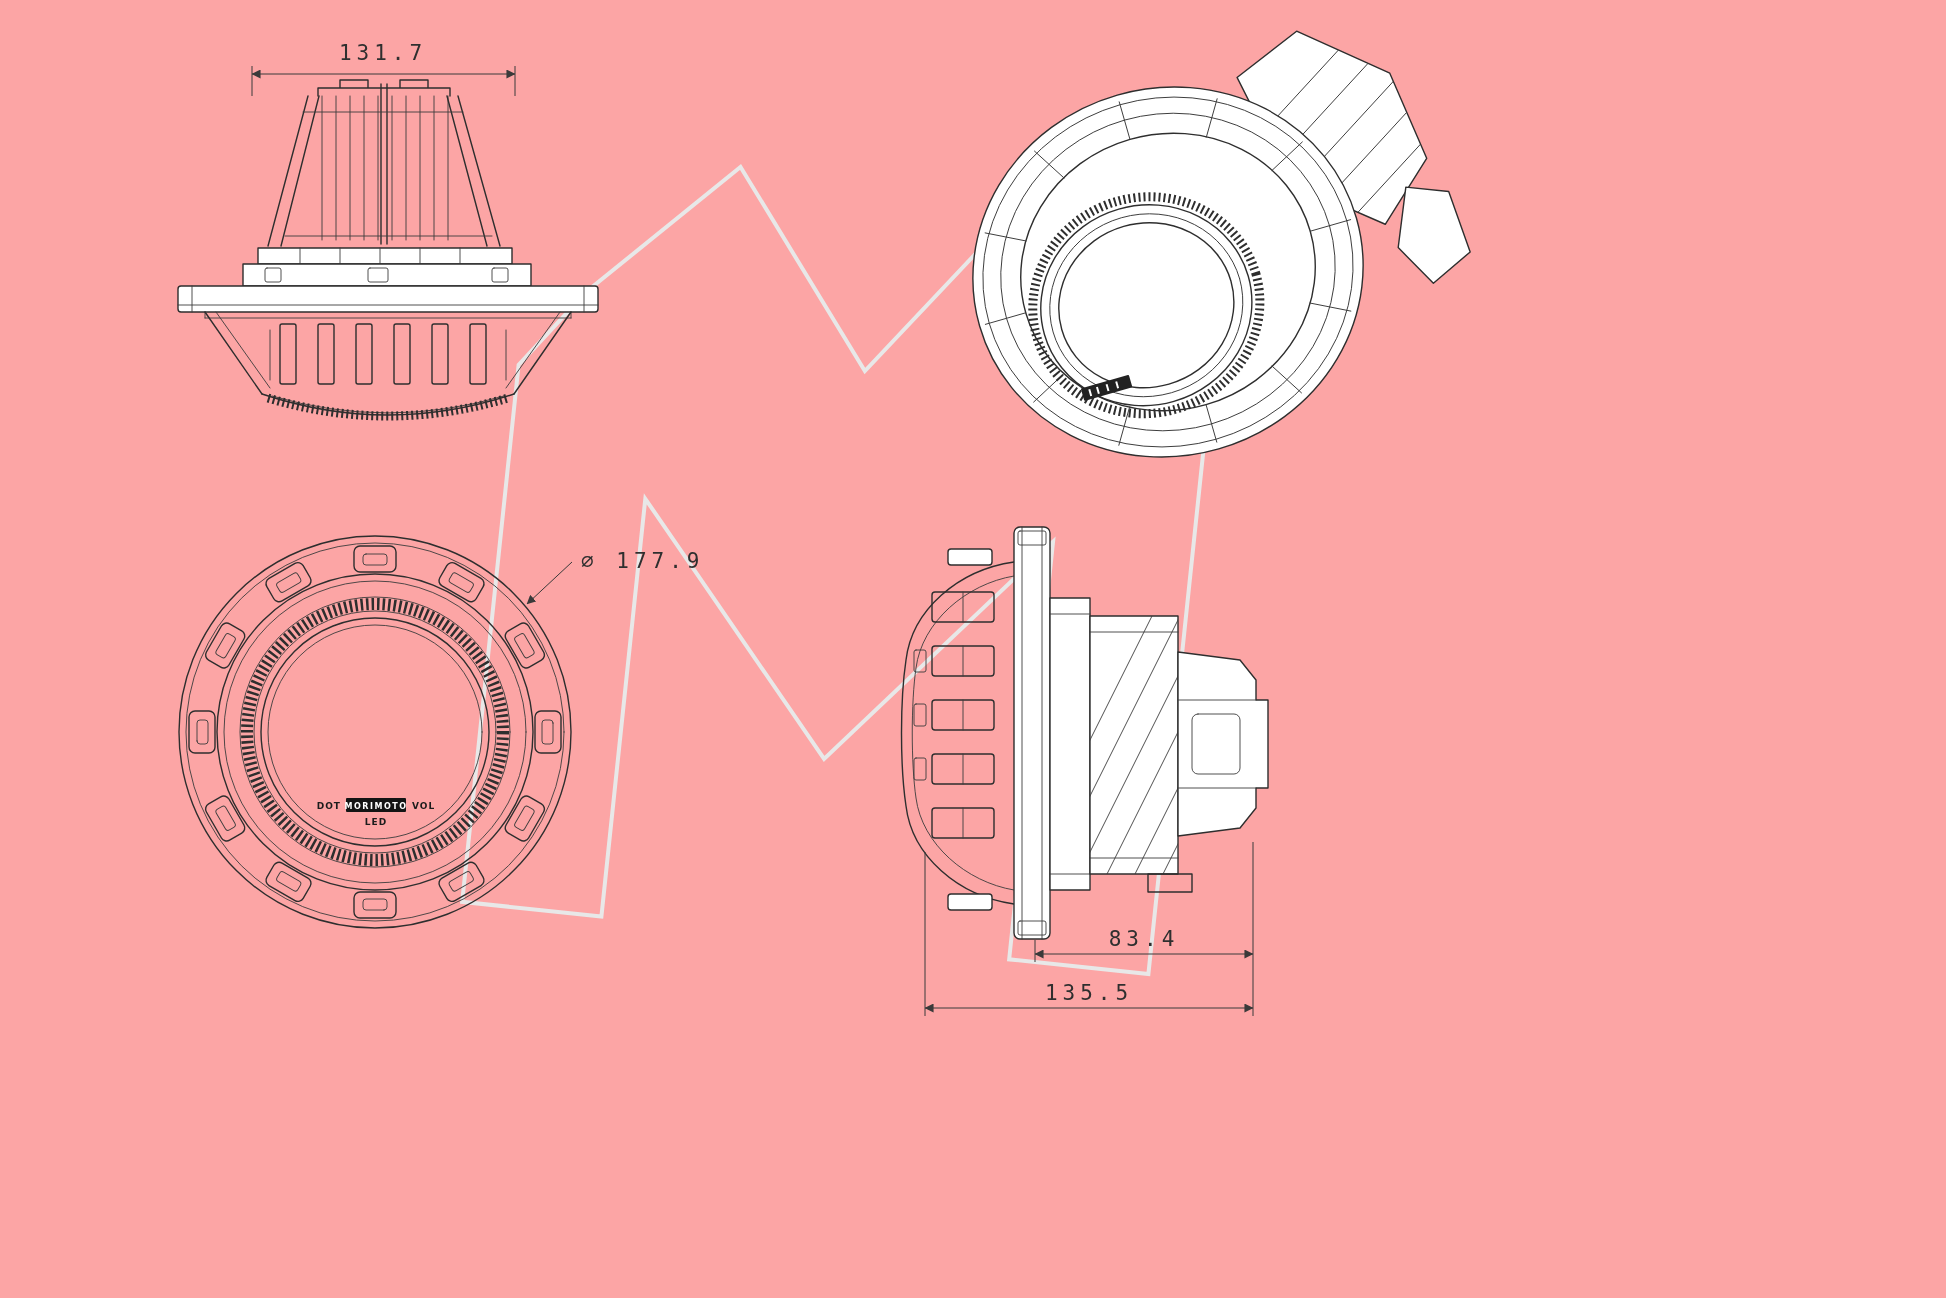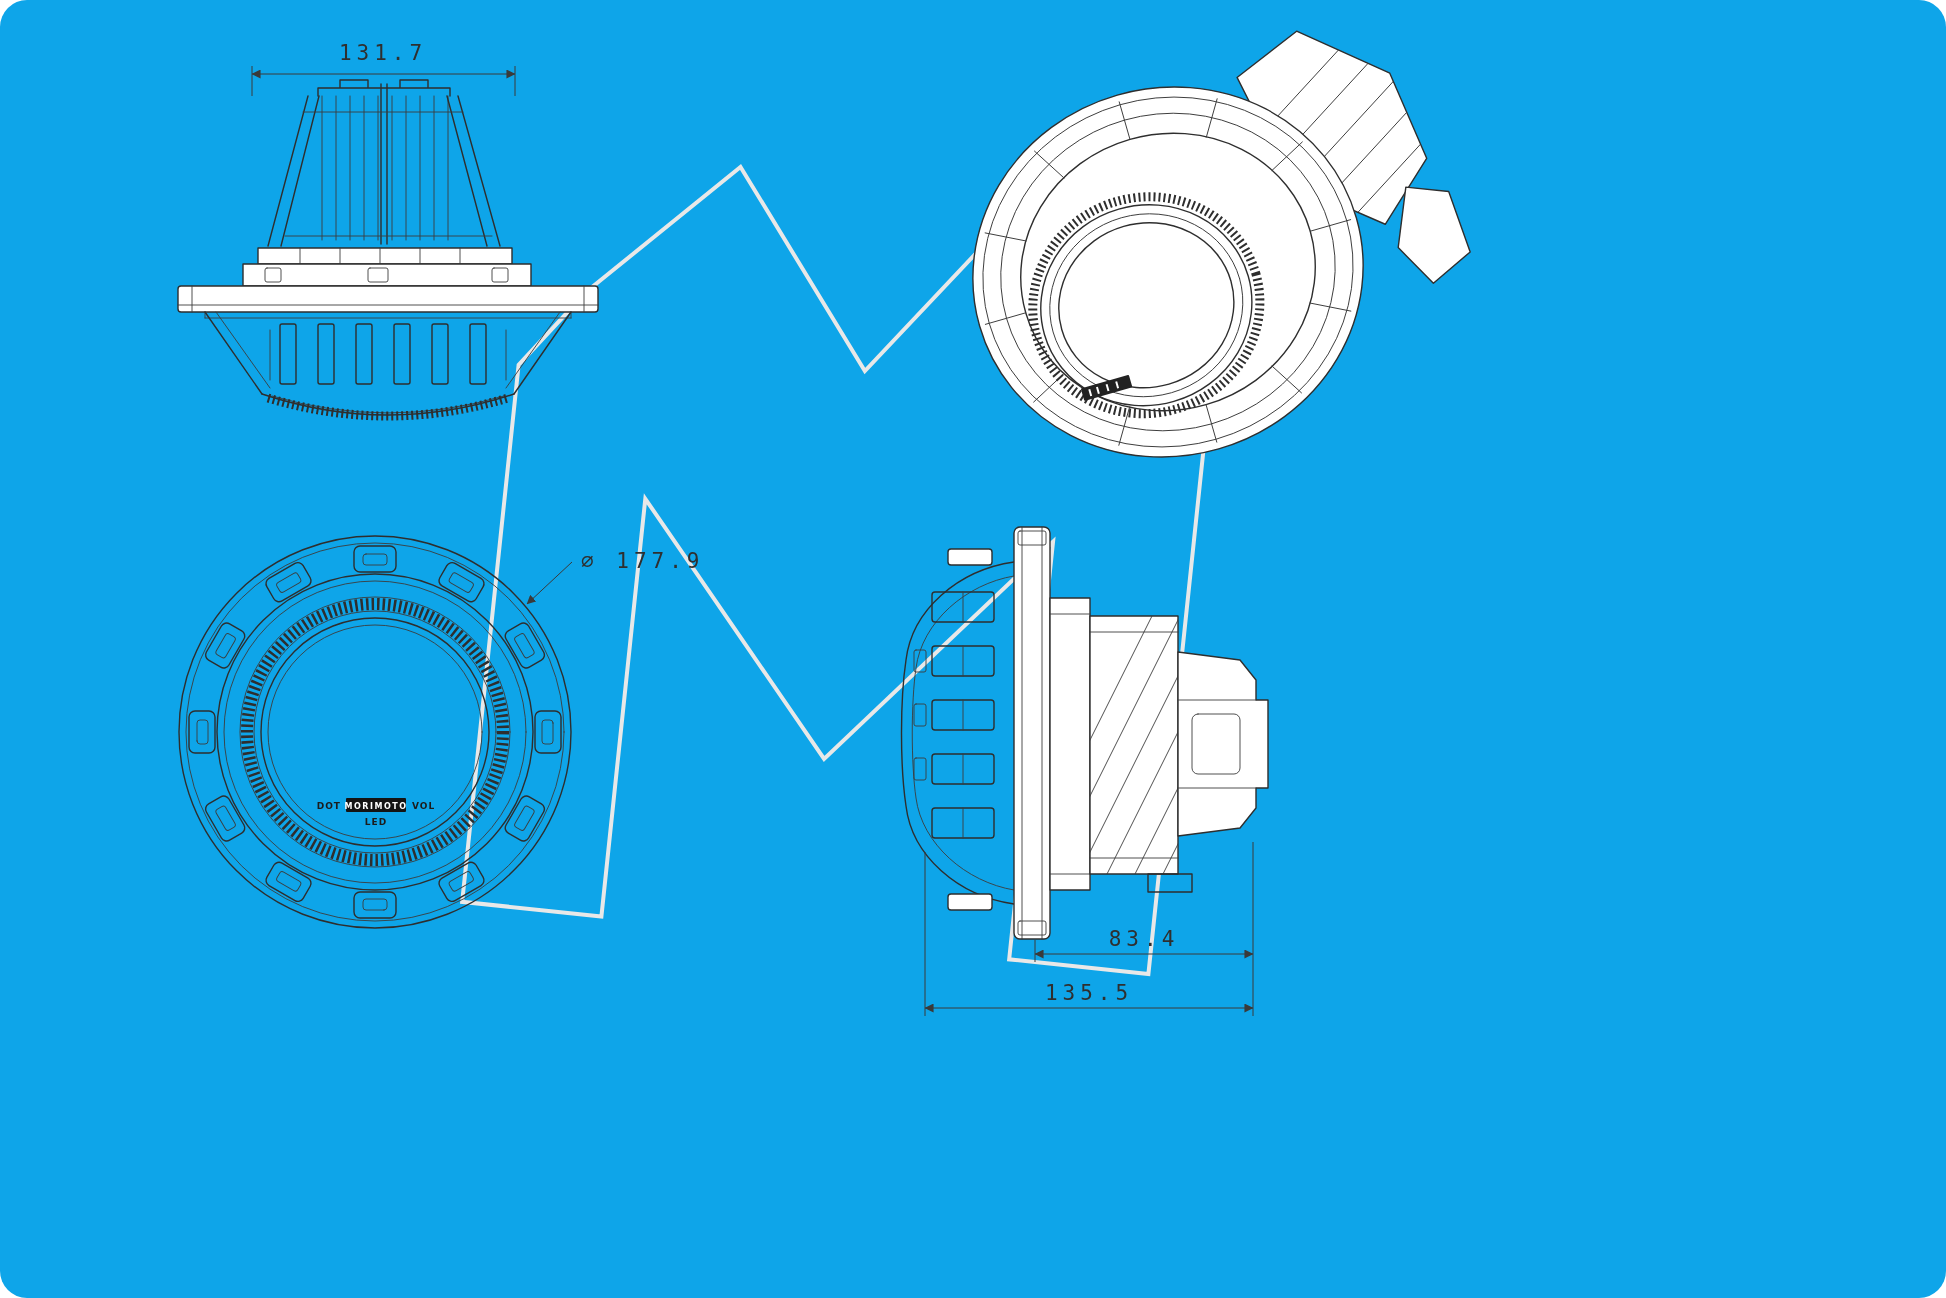--- a/index.html
+++ b/index.html
@@ -1,16 +1,16 @@
 <!DOCTYPE html>
 <html><head>
 <meta charset="utf-8">
 <style>
   html,body { margin:0; padding:0; background:#ffffff; }
-  .canvas { width:1946px; height:1298px; background:#0ea5e9; position:relative; overflow:hidden;border-radius:27px; }
+  .canvas { width:1946px; height:1298px; background:#fca5a5; position:relative; overflow:hidden; }
   svg { display:block; }
   .ln    { fill:none; stroke:#2e2e2e; stroke-width:1.4; stroke-linejoin:round; stroke-linecap:round; }
   .ln2   { fill:none; stroke:#3c3c3c; stroke-width:0.9; stroke-linejoin:round; stroke-linecap:round; }
   .fillw { fill:#ffffff; stroke:#2e2e2e; stroke-width:1.4; stroke-linejoin:round; }
   .knurl { fill:none; stroke:#2e2e2e; }
   .dim   { fill:none; stroke:#3a3a3a; stroke-width:1; }
   .dim-label { font-family:"DejaVu Sans Mono", monospace; font-size:21px; letter-spacing:5px; fill:#2f2f2f; }
   .fv-small  { font-family:"DejaVu Sans", sans-serif; font-size:9px;  letter-spacing:1px;   fill:#1c1c1c; font-weight:bold; }
   .fv-brand  { font-family:"DejaVu Sans", sans-serif; font-size:8px;  letter-spacing:1.5px; fill:#ffffff; font-weight:bold; }
   .wm { fill:none; stroke:#e8e8e8; stroke-width:4; stroke-linejoin:miter; }

